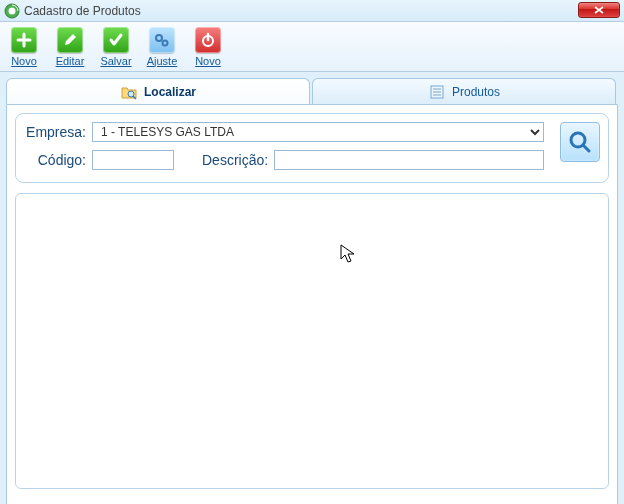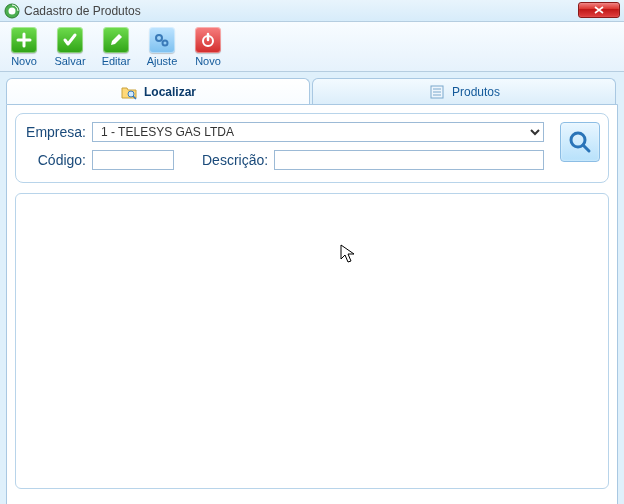--- a/index.html
+++ b/index.html
@@ -65,21 +65,21 @@
   .tb-icon {
     width: 26px; height: 26px;
     border-radius: 4px;
     display: flex; align-items: center; justify-content: center;
     margin-bottom: 2px;
     box-shadow: inset 0 0 0 1px rgba(255,255,255,0.4), 0 1px 1px rgba(0,0,0,0.2);
   }
   .ic-green { background: linear-gradient(to bottom, #6fdc4e, #2fa316); }
   .ic-red   { background: linear-gradient(to bottom, #f77f7f, #d22c2c); }
   .ic-blue  { background: linear-gradient(to bottom, #bfe4ff, #7cc0f0); }
-  .tb-label { color: #145a9a; font-size: 11px; }
+  .tb-label { color: #145a9a; font-size: 11px; text-decoration: underline; }
   .tabs {
     display: flex;
     height: 26px;
     margin: 6px 6px 0 6px;
   }
   .tab {
     flex: 1;
     display: flex;
     align-items: center;
     justify-content: center;
@@ -185,32 +185,32 @@
     <div class="tb-icon ic-green">
       <svg width="16" height="16" viewBox="0 0 16 16">
           <path d="M8 2v12M2 8h12" stroke="#fff" stroke-width="3" stroke-linecap="round"></path>
         </svg>
     </div>
     <span class="tb-label">Novo</span>
   </div>
   <div class="tb-btn">
     <div class="tb-icon ic-green">
       <svg width="16" height="16" viewBox="0 0 16 16">
+          <path d="M3 13l1-4 7-7 3 3-7 7-4 1z" fill="#fff"></path>
+        </svg>
+    </div>
+    <span class="tb-label">Editar</span>
+  </div>
+  <div class="tb-btn">
+    <div class="tb-icon ic-green">
+      <svg width="16" height="16" viewBox="0 0 16 16">
           <path d="M3 8l3 4 7-9" stroke="#fff" stroke-width="3" fill="none" stroke-linecap="round" stroke-linejoin="round"></path>
         </svg>
     </div>
     <span class="tb-label">Salvar</span>
-  </div>
-  <div class="tb-btn">
-    <div class="tb-icon ic-green">
-      <svg width="16" height="16" viewBox="0 0 16 16">
-          <path d="M3 13l1-4 7-7 3 3-7 7-4 1z" fill="#fff"></path>
-        </svg>
-    </div>
-    <span class="tb-label">Editar</span>
   </div>
   <div class="tb-btn">
     <div class="tb-icon ic-blue">
       <svg width="18" height="18" viewBox="0 0 18 18">
         <circle cx="6" cy="7" r="3" fill="none" stroke="#3a7ab8" stroke-width="2"></circle>
         <circle cx="12" cy="12" r="2.5" fill="none" stroke="#3a7ab8" stroke-width="2"></circle>
       </svg>
     </div>
     <span class="tb-label">Ajuste</span>
   </div>

